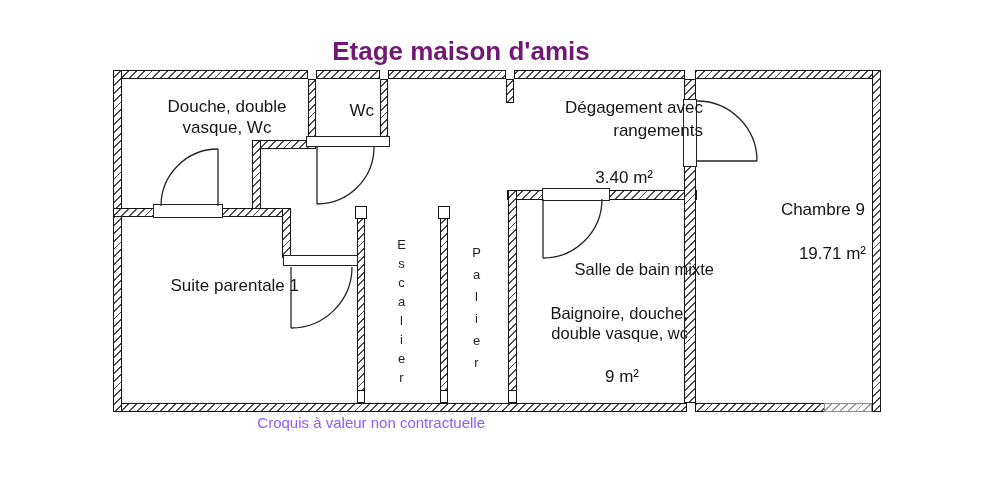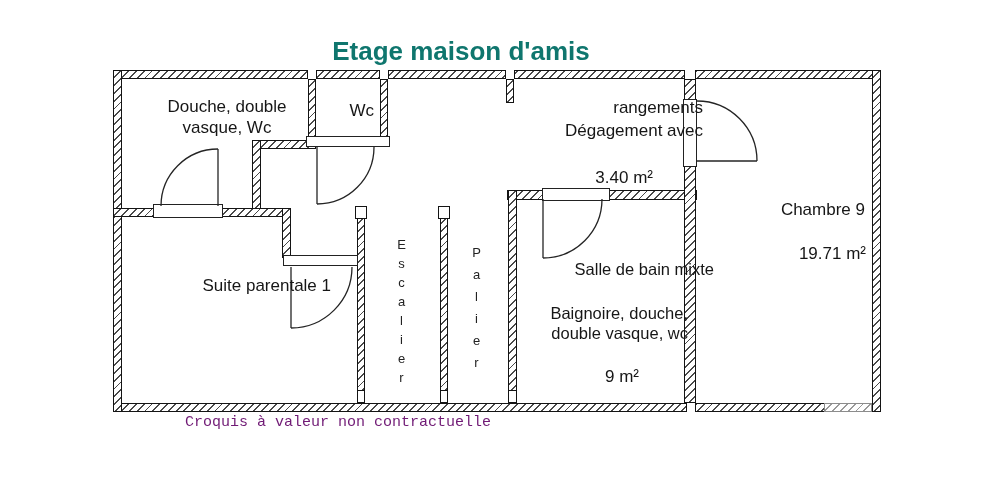--- a/index.html
+++ b/index.html
@@ -29,28 +29,28 @@
     position:absolute;box-sizing:border-box;background:#ffffff;border:1.2px solid #141414;z-index:3;
   }
   #doors{position:absolute;left:0;top:0;z-index:4;}
   .lbl{
     position:absolute;z-index:5;font-size:17px;line-height:21px;text-align:right;
     white-space:nowrap;color:#161616;
   }
   .lbl.left{text-align:left;}
   #title-label{
     position:absolute;z-index:5;font-size:26px;font-weight:600;text-align:center;
-    color:#0f766e;letter-spacing:0px;white-space:nowrap;
+    color:#701a75;letter-spacing:0px;white-space:nowrap;
   }
   .vtext{
     position:absolute;z-index:5;writing-mode:vertical-rl;text-orientation:upright;
     font-size:13px;color:#222;font-weight:500;
   }
   #caption-label{
-    position:absolute;z-index:5;font-size:15px;text-align:left;color:#701a75;white-space:nowrap;font-family:Liberation Mono, monospace;
+    position:absolute;z-index:5;font-size:15px;text-align:right;color:#8b5cf6;white-space:nowrap;
   }
   .salle{font-size:16.5px;line-height:19.5px;}
 </style>
 </head>
 <body>
 
 <div id="canvas">
 
   <div id="title-label" style="left:260px;top:36px;width:402px;">Etage maison d'amis</div>
 
@@ -123,29 +123,29 @@
 
   <div class="lbl left" style="left:142px;top:96px;width:170px;text-align:center;">
     <div>Douche, double</div>
     <div>vasque, Wc</div>
   </div>
 
   <div class="lbl" style="left:322px;top:100px;width:52px;">Wc</div>
 
 
   <div class="lbl" style="left:503px;top:96px;width:200px;line-height:23px;">
+    <div>Dégagement avec</div>
     <div>rangements</div>
-    <div>Dégagement avec</div>
   </div>
   <div class="lbl" style="left:553px;top:167px;width:100px;">3.40 m²</div>
 
   <div class="lbl" style="left:705px;top:199px;width:160px;">Chambre 9</div>
   <div class="lbl" style="left:706px;top:243px;width:160px;">19.71 m²</div>
 
-  <div class="lbl" style="left:121px;top:275px;width:178px;padding-left:32px;">Suite parentale 1</div>
+  <div class="lbl" style="left:121px;top:275px;width:178px;">Suite parentale 1</div>
 
   <div class="lbl salle" style="left:532px;top:260px;width:182px;">Salle de bain mixte</div>
   <div class="lbl salle" style="left:506px;top:304px;width:182px;">
     <div>Baignoire, douche,</div>
     <div>double vasque, wc</div>
   </div>
   <div class="lbl" style="left:539px;top:366px;width:100px;">9 m²</div>
 
   <div class="vtext" style="left:394px;top:237px;letter-spacing:4px;">Escalier</div>
   <div class="vtext" style="left:469px;top:245px;letter-spacing:7px;">Palier</div>

